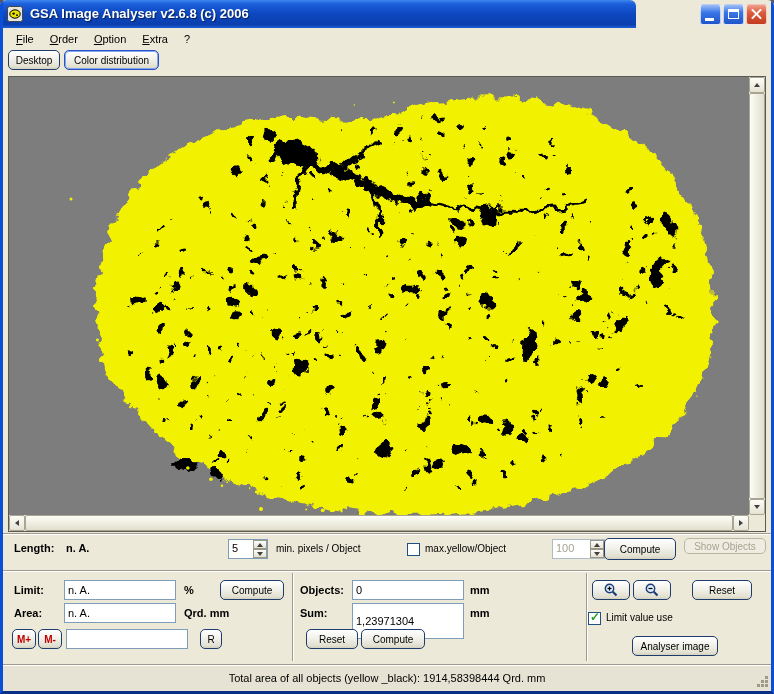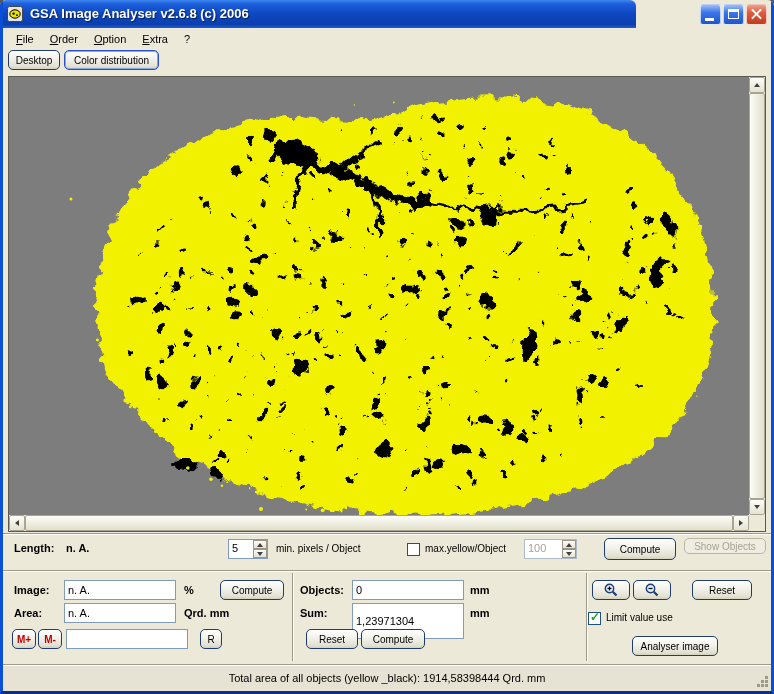--- a/index.html
+++ b/index.html
@@ -675,39 +675,39 @@
           <i class="tri-up"></i>
         </span>
       <span class="spin-b">
           <i class="tri-dn"></i>
         </span>
     </span>
   </div>
   <span class="lbl" style="left:276px;top:543px">min. pixels / Object</span>
   <span class="cb" style="left:407px;top:543px"></span>
   <span class="lbl" style="left:425px;top:543px">max.yellow/Object</span>
-  <div class="spin disabled" style="left:524px;top:539px;width:53px">
+  <div class="spin disabled" style="left:552px;top:539px;width:53px">
     <span class="spin-val">100</span>
     <span class="spin-btns">
       <span class="spin-b">
           <i class="tri-up"></i>
         </span>
       <span class="spin-b">
           <i class="tri-dn"></i>
         </span>
     </span>
   </div>
   <button class="btn" style="left:604px;top:538px;width:72px;height:22px">Compute</button>
   <button class="btn disabled" style="left:684px;top:538px;width:82px;height:16px">Show Objects</button>
 
   <div class="groove" style="left:0;top:570px;width:774px"></div>
   <div class="vgroove" style="left:292px;top:573px;height:88px"></div>
   <div class="vgroove" style="left:586px;top:573px;height:88px"></div>
 
-  <span class="lblb" style="left:14px;top:584px">Image:</span>
+  <span class="lblb" style="left:14px;top:584px">Limit:</span>
   <input class="tb" style="left: 64px; top: 580px; width: 112px; height: 20px;" value="n. A.">
   <span class="lblb" style="left:184px;top:584px">%</span>
   <button class="btn" style="left:220px;top:580px;width:64px;height:20px">Compute</button>
   <span class="lblb" style="left:14px;top:607px">Area:</span>
   <input class="tb" style="left: 64px; top: 603px; width: 112px; height: 20px;" value="n. A.">
   <span class="lblb" style="left:184px;top:607px">Qrd. mm</span>
   <button class="btn red" style="left:12px;top:629px;width:24px;height:20px">M+</button>
   <button class="btn red" style="left:38px;top:629px;width:24px;height:20px">M-</button>
   <input class="tb" style="left: 66px; top: 629px; width: 122px; height: 20px;" value="">
   <button class="btn" style="left:200px;top:629px;width:22px;height:20px">R</button>

